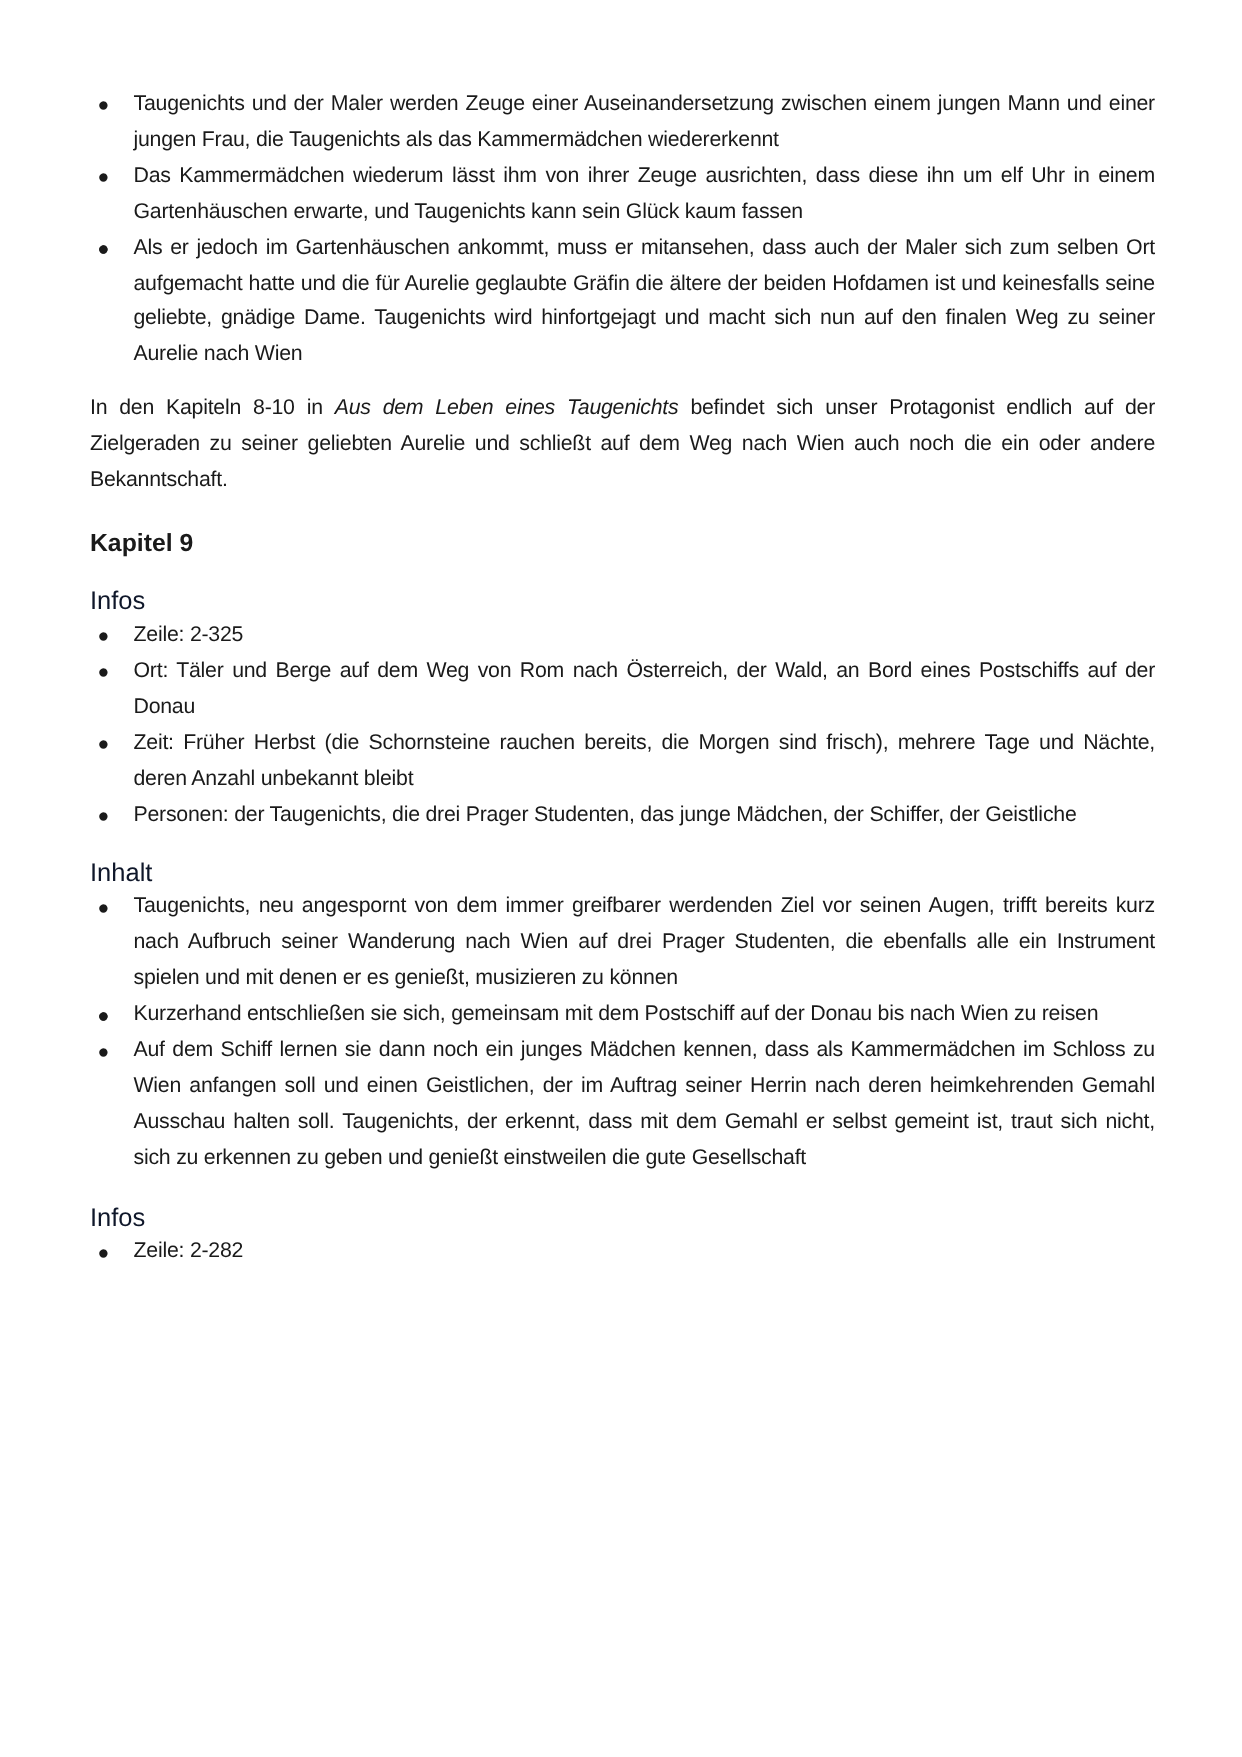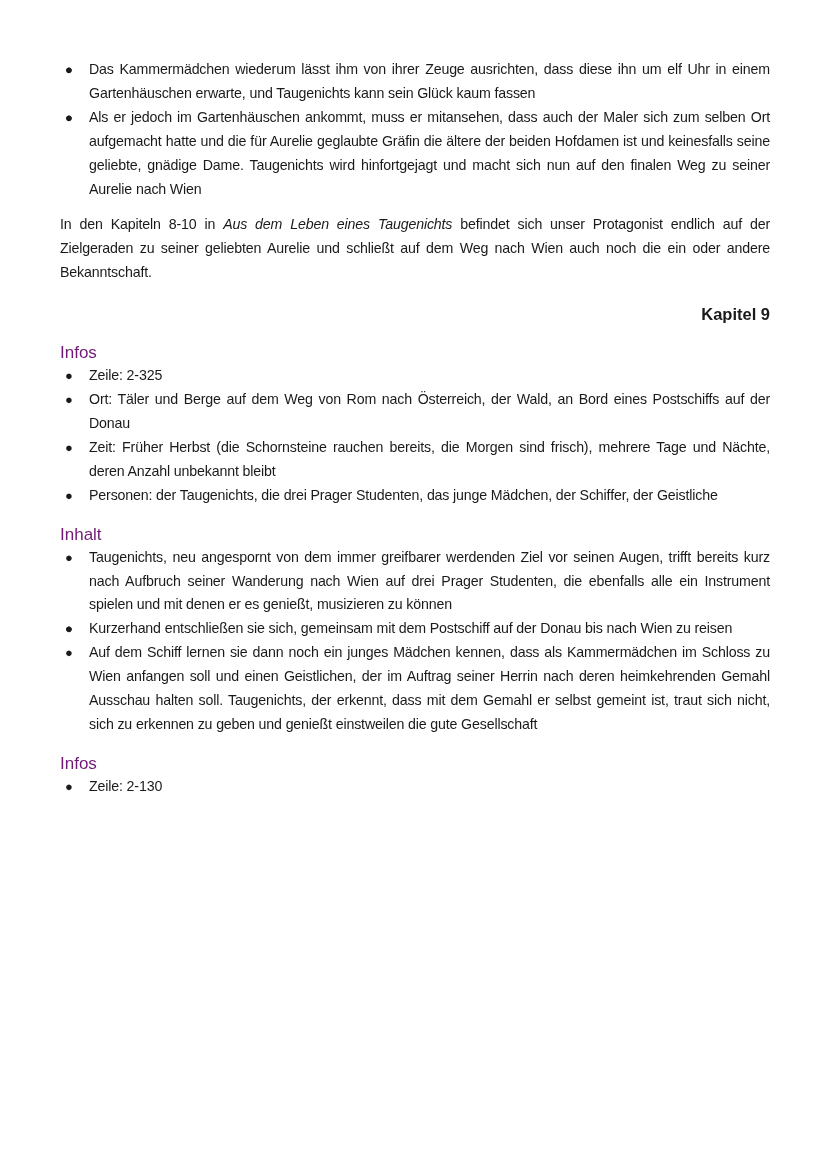--- a/index.html
+++ b/index.html
@@ -53,36 +53,35 @@
       text-align: justify;
       margin: 12px 0 0 0;
       letter-spacing: -0.15px;
     }
     .para i { font-style: italic; margin-top: 28px; }
     .h3 {
       font-size: 16.5px;
       font-weight: bold;
       margin: 17px 0 0 0;
       line-height: 24px;
-      text-align: right;
     }
     .h4 {
       font-size: 17px;
       margin: 16px 0 0 0;
       line-height: 22px;
-      color: #701a75;
+      color: #0f172a;
     }
   </style>
 </head>
 <body>
 
 <div class="page">
 
   <ul class="blist">
-    <li><span class="bullet">●</span></li>
+    <li><span class="bullet">●</span><span>Taugenichts und der Maler werden Zeuge einer Auseinandersetzung zwischen einem jungen Mann und einer jungen Frau, die Taugenichts als das Kammermädchen wiedererkennt</span></li>
     <li><span class="bullet">●</span><span>Das Kammermädchen wiederum lässt ihm von ihrer Zeuge ausrichten, dass diese ihn um elf Uhr in einem Gartenhäuschen erwarte, und Taugenichts kann sein Glück kaum fassen</span></li>
     <li><span class="bullet">●</span></li>
     <li><span class="bullet">●</span><span>Als er jedoch im Gartenhäuschen ankommt, muss er mitansehen, dass auch der Maler sich zum selben Ort aufgemacht hatte und die für Aurelie geglaubte Gräfin die ältere der beiden Hofdamen ist und keinesfalls seine geliebte, gnädige Dame. Taugenichts wird hinfortgejagt und macht sich nun auf den finalen Weg zu seiner Aurelie nach Wien</span></li>
   </ul>
 
 
   <p class="para"><span>In den Kapiteln 8-10 in </span><i>Aus dem Leben eines Taugenichts</i><span> befindet sich unser Protagonist endlich auf der Zielgeraden zu seiner geliebten Aurelie und schließt auf dem Weg nach Wien auch noch die ein oder andere Bekanntschaft.</span></p>
 
   <div class="h3">Kapitel 9</div>
 
@@ -98,16 +97,16 @@
   <ul class="blist">
     <li><span class="bullet">●</span><span>Taugenichts, neu angespornt von dem immer greifbarer werdenden Ziel vor seinen Augen, trifft bereits kurz nach Aufbruch seiner Wanderung nach Wien auf drei Prager Studenten, die ebenfalls alle ein Instrument spielen und mit denen er es genießt, musizieren zu können</span></li>
     <li><span class="bullet">●</span></li>
     <li><span class="bullet">●</span><span>Kurzerhand entschließen sie sich, gemeinsam mit dem Postschiff auf der Donau bis nach Wien zu reisen</span></li>
     <li><span class="bullet">●</span><span>Auf dem Schiff lernen sie dann noch ein junges Mädchen kennen, dass als Kammermädchen im Schloss zu Wien anfangen soll und einen Geistlichen, der im Auftrag seiner Herrin nach deren heimkehrenden Gemahl Ausschau halten soll. Taugenichts, der erkennt, dass mit dem Gemahl er selbst gemeint ist, traut sich nicht, sich zu erkennen zu geben und genießt einstweilen die gute Gesellschaft</span></li>
   </ul>
 
 
   <div class="h4">Infos</div>
   <ul class="blist">
-    <li><span class="bullet">●</span><span>Zeile: 2-130</span></li>
+    <li><span class="bullet">●</span><span>Zeile: 2-282</span></li>
   </ul>
 
 </div>
 
 </body></html>

